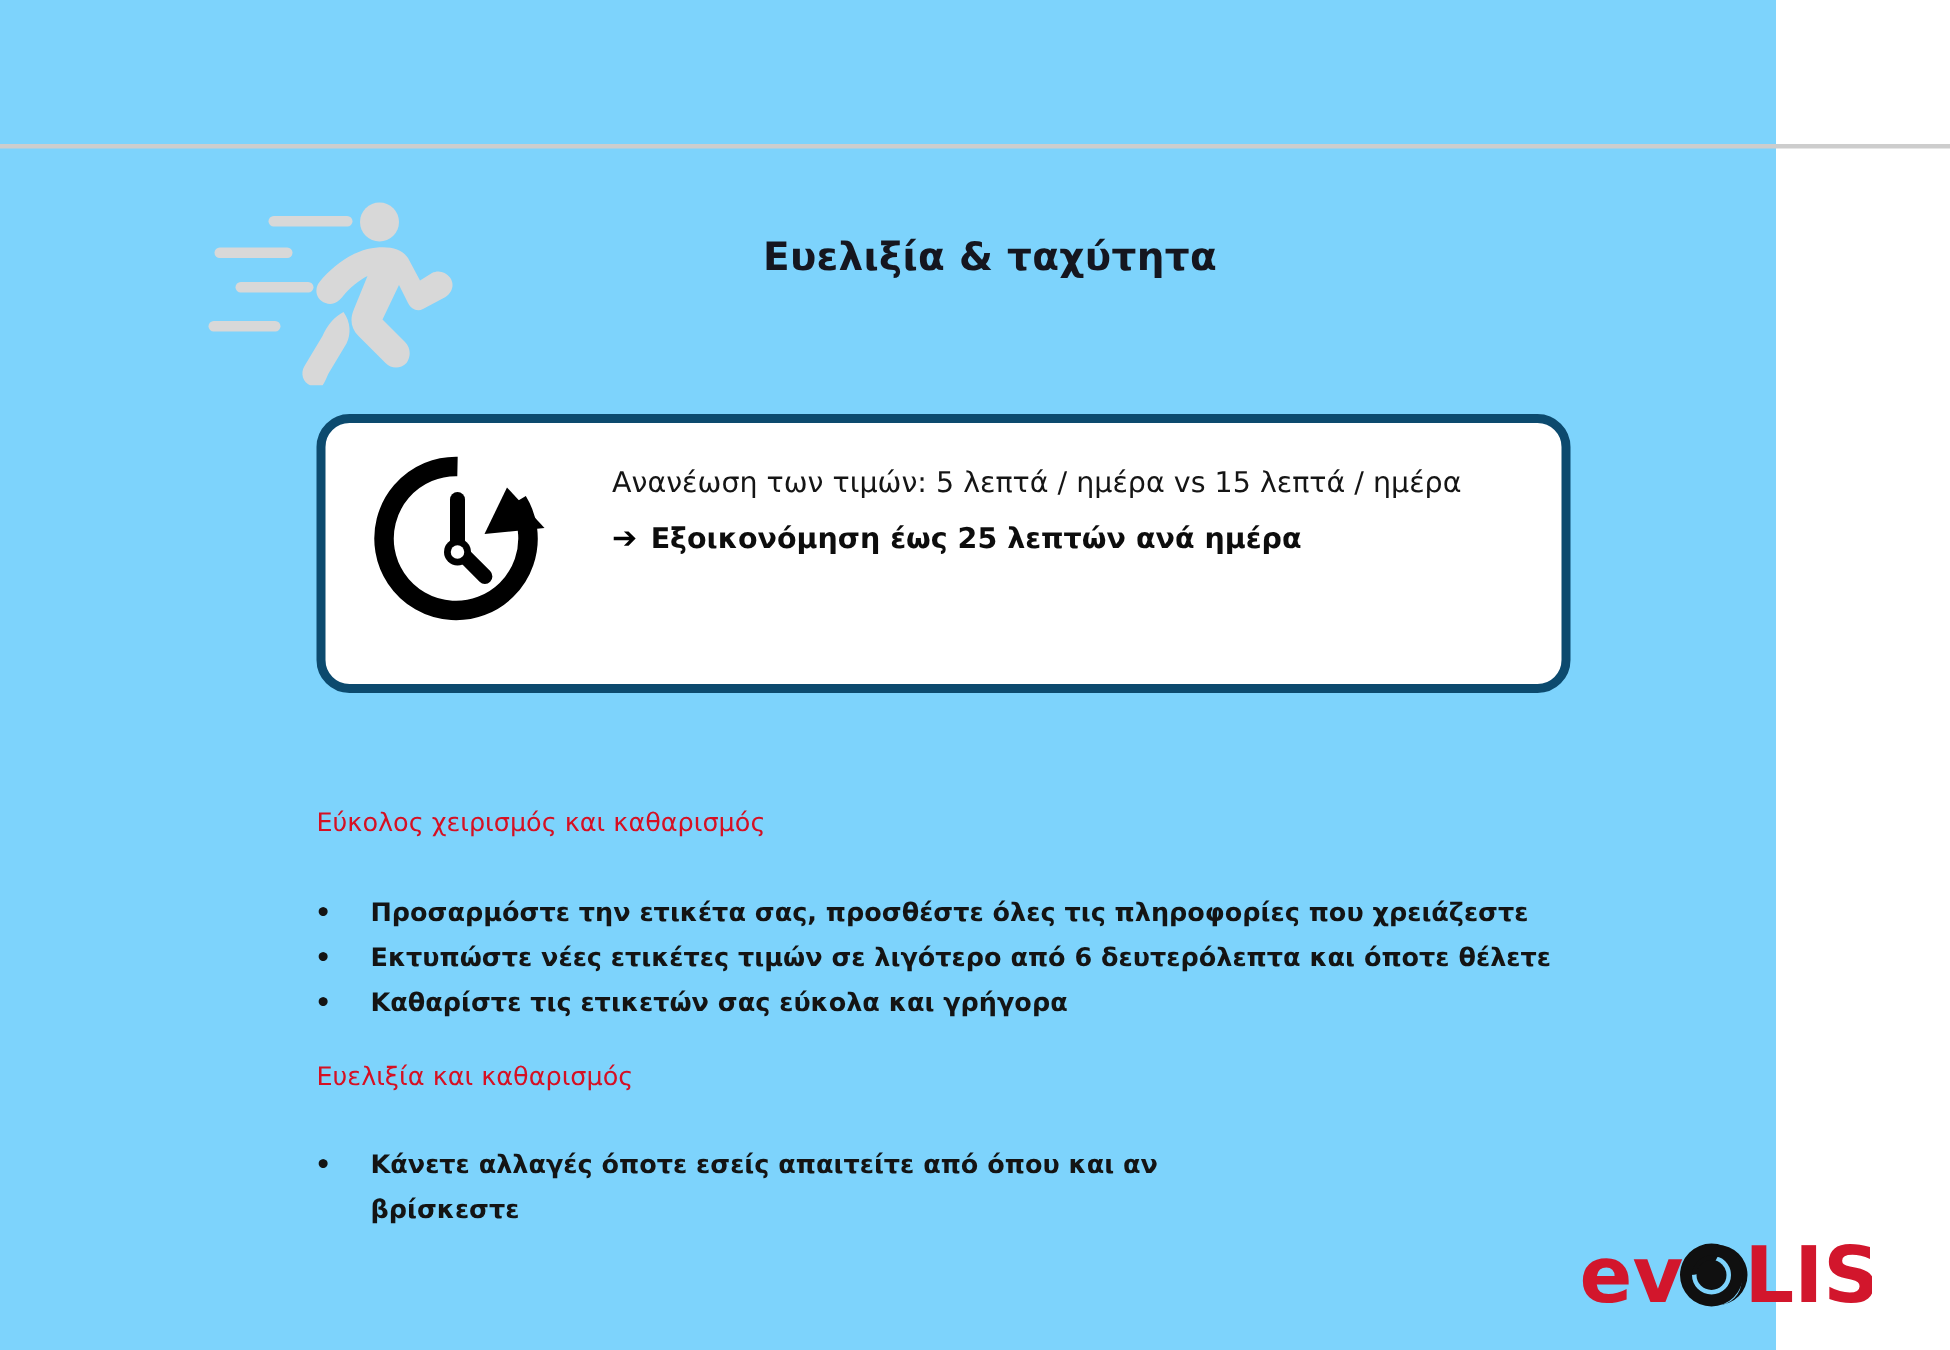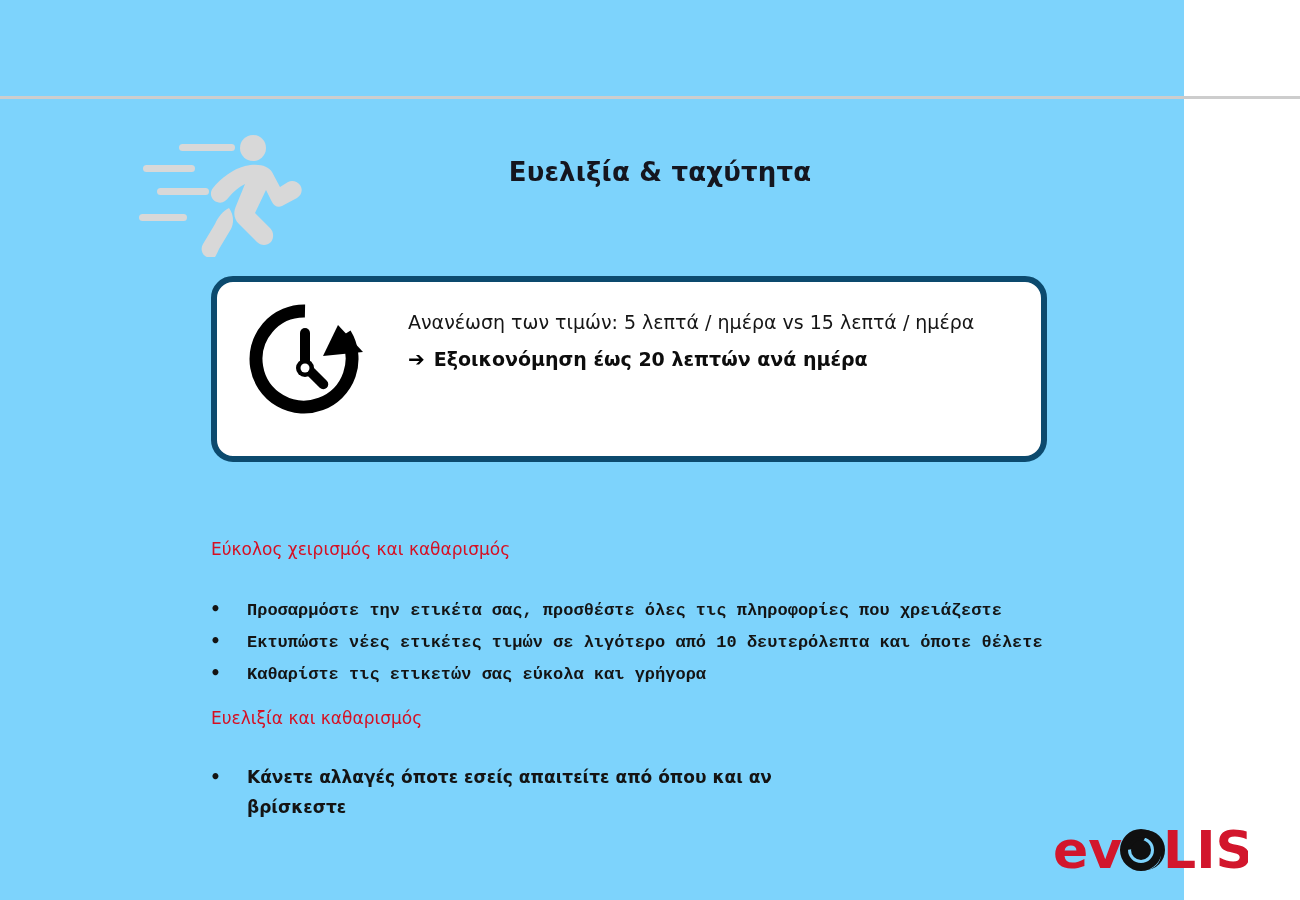--- a/index.html
+++ b/index.html
@@ -144,21 +144,21 @@
     font-size: 17px;
     line-height: 30px;
     color: #141414;
   }
 
   .bullet-item .bullet-text {
     display: inline-block;
     max-width: 620px;
   }
 
-  .bullet-item.wide .bullet-text { max-width: 900px; font-family: Liberation Mono, monospace; }
+  .bullet-item.wide .bullet-text { max-width: 900px; }
 
   
   .evolis-logo {
     position: absolute;
     left: 1053px;
     top: 824px;
     width: 195px;
     height: 52px;
     text-align: right;
   }
@@ -196,35 +196,35 @@
         <rect x="57" y="60" width="10" height="32" rx="5" fill="#000000" transform="rotate(-45 62 64)"></rect>
         <circle cx="60" cy="64" r="9" fill="#000000"></circle>
         <circle cx="60" cy="64" r="4.5" fill="#ffffff"></circle>
       </svg>
     </div>
 
     <div class="callout-text">
       <div class="callout-line">Ανανέωση των τιμών: 5 λεπτά / ημέρα  vs   15 λεπτά / ημέρα</div>
       <div class="callout-highlight">
         <span class="arrow-glyph">➔</span>
-        <span>Εξοικονόμηση έως 20 λεπτών ανά ημέρα</span>
+        <span>Εξοικονόμηση έως 25 λεπτών ανά ημέρα</span>
       </div>
     </div>
   </div>
 
   <div class="section-heading heading-a">Εύκολος χειρισμός και καθαρισμός</div>
 
   <ul class="bullet-list list-a">
     <li class="bullet-item wide">
       <span class="dot">•</span>
       <span class="bullet-text">Προσαρμόστε την ετικέτα σας, προσθέστε όλες τις πληροφορίες που χρειάζεστε</span>
     </li>
     <li class="bullet-item wide">
       <span class="dot">•</span>
-      <span class="bullet-text">Εκτυπώστε νέες ετικέτες τιμών σε λιγότερο από 10 δευτερόλεπτα και όποτε θέλετε</span>
+      <span class="bullet-text">Εκτυπώστε νέες ετικέτες τιμών σε λιγότερο από 6 δευτερόλεπτα και όποτε θέλετε</span>
     </li>
     <li class="bullet-item wide">
       <span class="dot">•</span>
       <span class="bullet-text">Καθαρίστε τις ετικετών σας εύκολα και γρήγορα</span>
     </li>
   </ul>
 
   <div class="section-heading heading-b">Ευελιξία και καθαρισμός</div>
 
   <ul class="bullet-list list-b">

